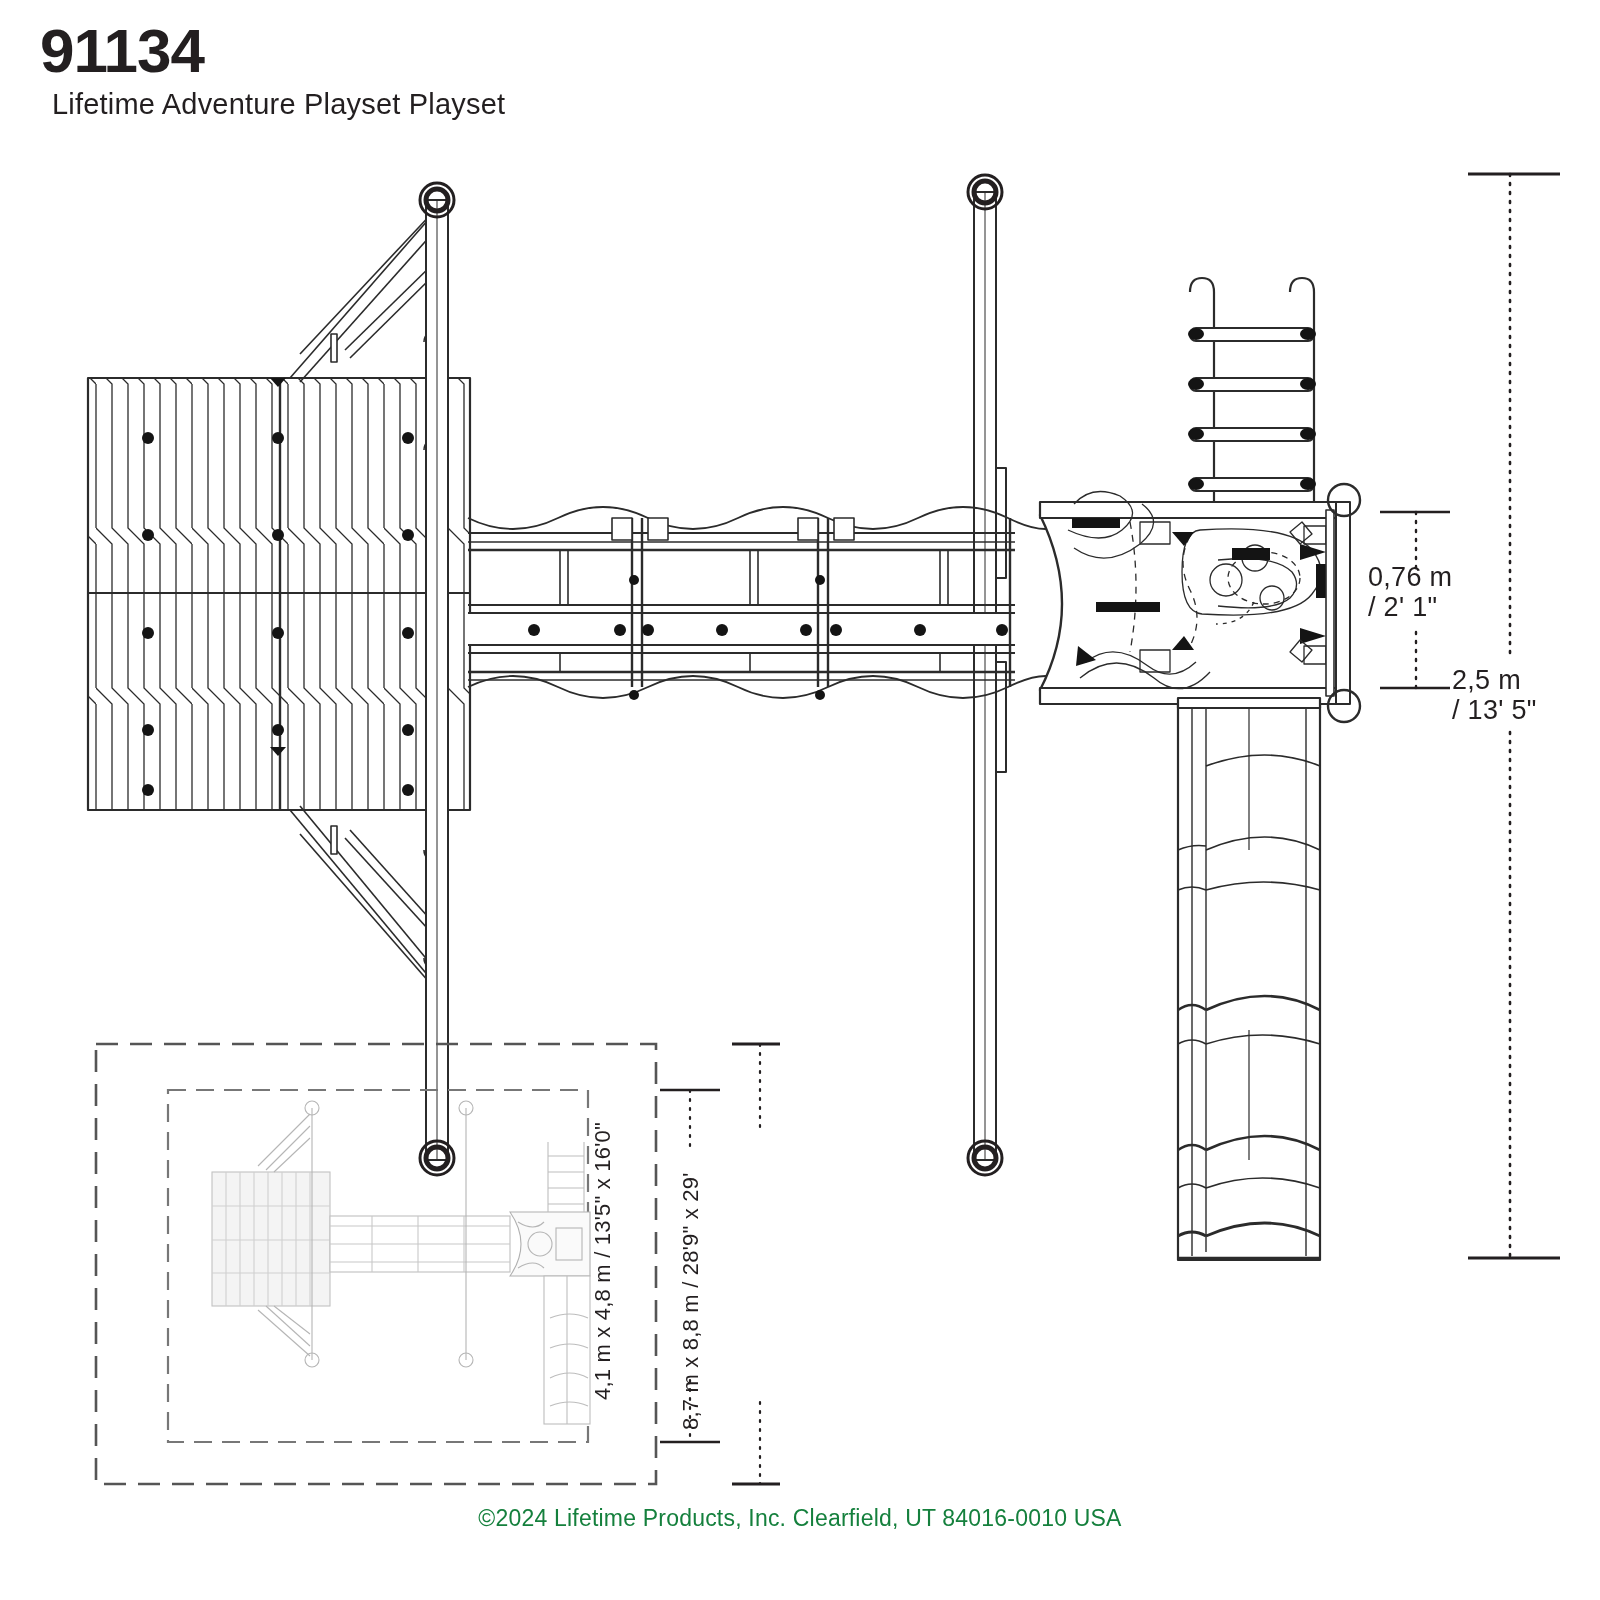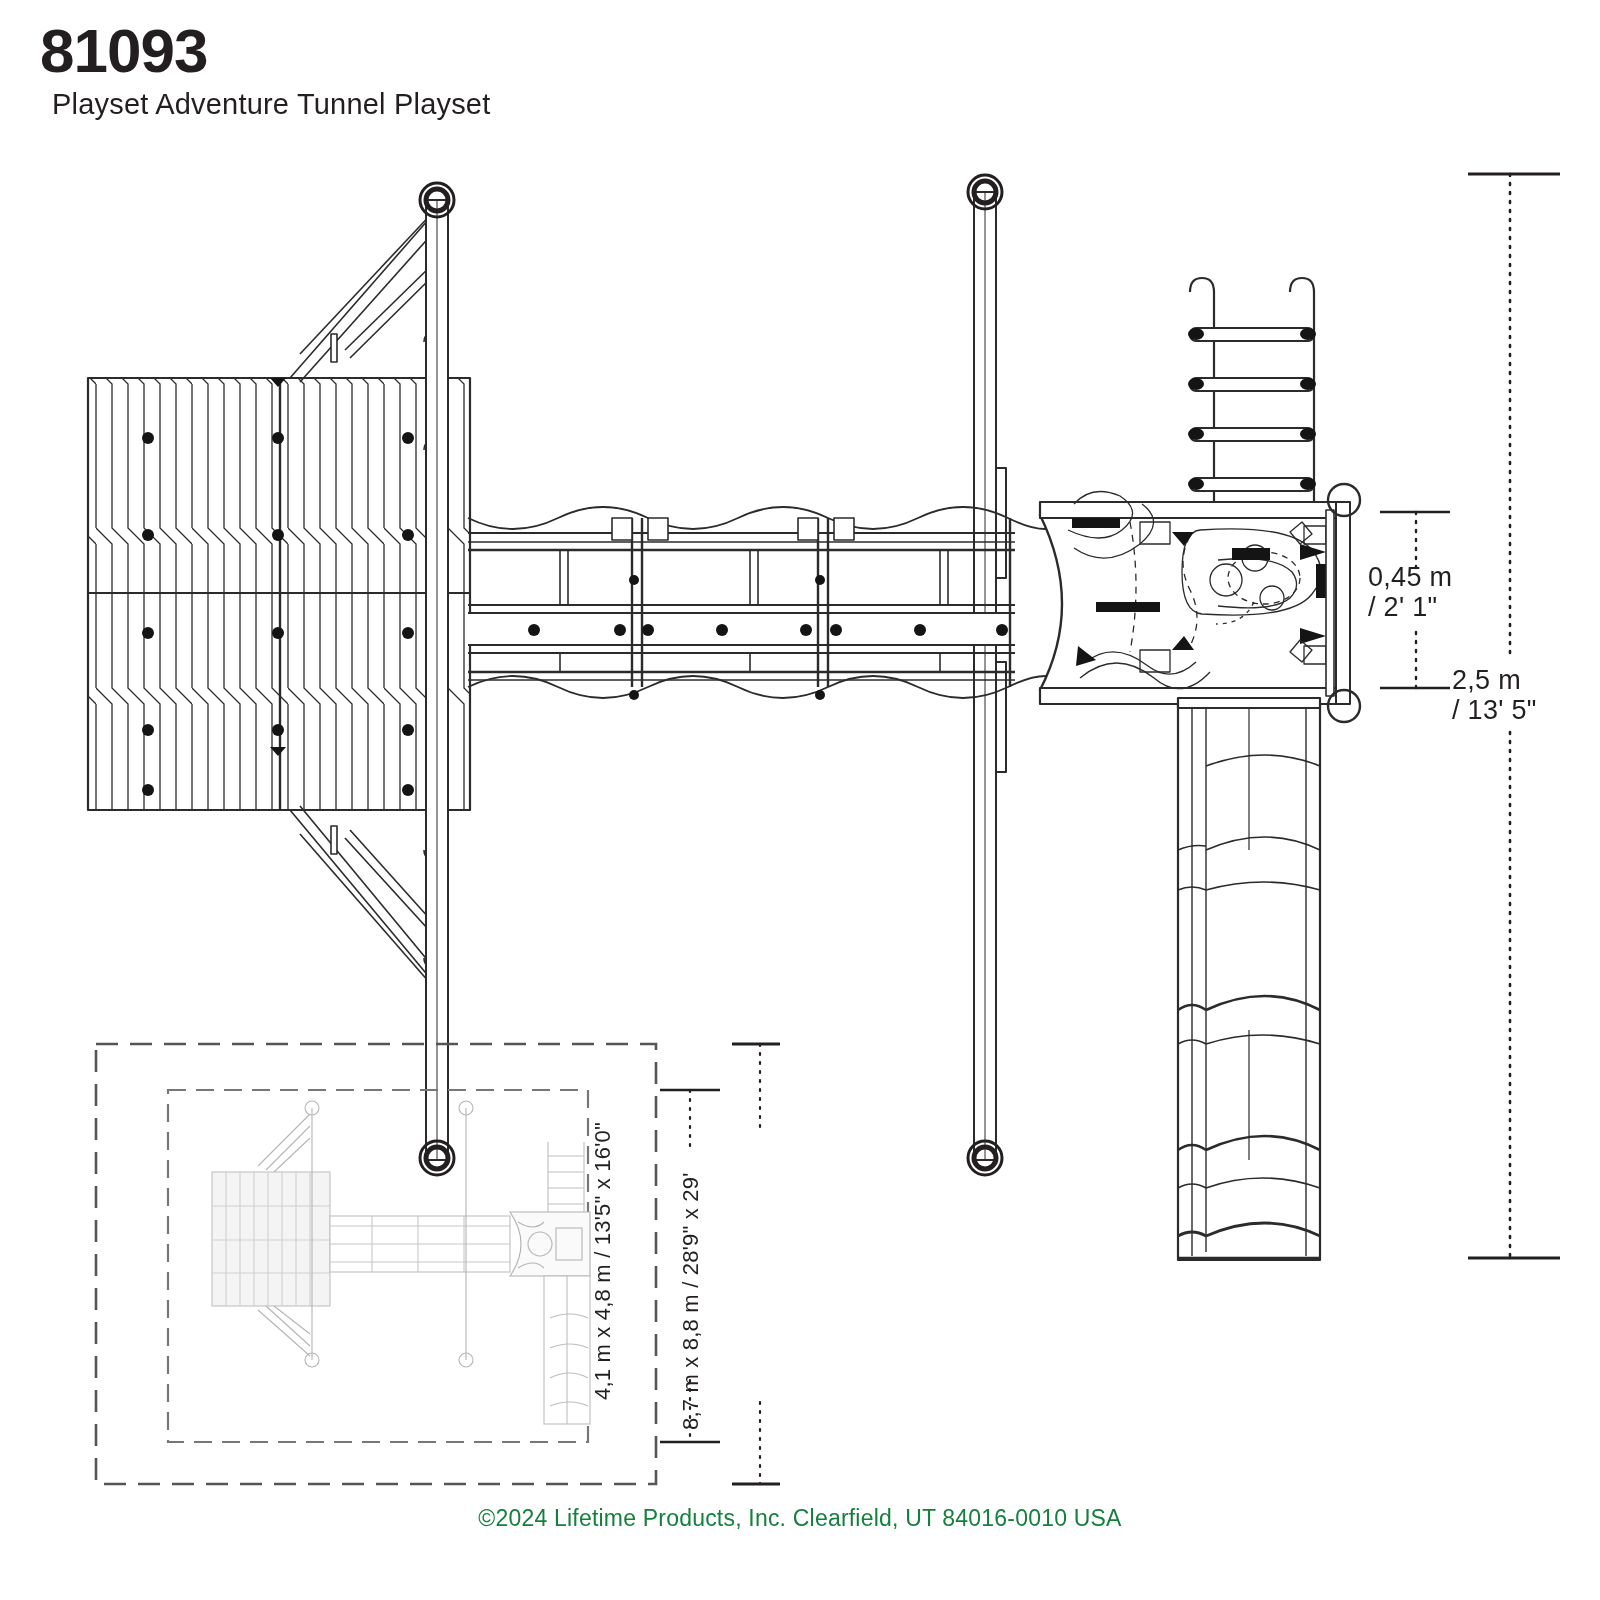--- a/index.html
+++ b/index.html
@@ -31,22 +31,22 @@
 
   
   #footer{position:absolute;left:0;top:1505px;width:1600px;text-align:center;
           font-size:23px;color:#15803d;letter-spacing:.2px;}
   svg{display:block;overflow:visible;}
 </style>
 </head>
 <body>
 
 <div id="header">
-  <div id="sku">81093</div>
-  <div id="product-name">Playset Adventure Tunnel Playset</div>
+  <div id="sku">91134</div>
+  <div id="product-name">Lifetime Adventure Playset Playset</div>
 
 </div>
 
 <div id="main-drawing">
 <svg width="1600" height="1130" viewBox="0 0 1600 1130">
   <defs>
 
     <pattern id="slatPat" x="0" y="0" width="96" height="160" patternUnits="userSpaceOnUse">
       <rect width="96" height="160" fill="#ffffff"></rect>
       <g stroke="#2b2b2b" stroke-width="1.3" fill="none">
@@ -298,21 +298,21 @@
     <line x1="66" y1="492" x2="66" y2="548" stroke-width="2.4" stroke-dasharray="2 7" stroke-linecap="round"></line>
 
     <line x1="118" y1="34" x2="210" y2="34" stroke-width="2.8"></line>
     <line x1="118" y1="1118" x2="210" y2="1118" stroke-width="2.8"></line>
     <line x1="160" y1="34" x2="160" y2="516" stroke-width="2.6" stroke-dasharray="2 7" stroke-linecap="round"></line>
     <line x1="160" y1="592" x2="160" y2="1118" stroke-width="2.6" stroke-dasharray="2 7" stroke-linecap="round"></line>
   </g>
 </svg>
 
 <div class="dim-text" style="left:1368px;top:562px;">
-  <span>0,45 m</span>
+  <span>0,76 m</span>
   <span class="l2">/ 2' 1"</span>
 </div>
 
 <div class="dim-text" style="left:1452px;top:665px;">
   <span>2,5 m</span>
   <span class="l2">/ 13' 5"</span>
 </div>
 
 <div id="plan-view">
 <svg width="720" height="470" viewBox="0 0 720 470">

